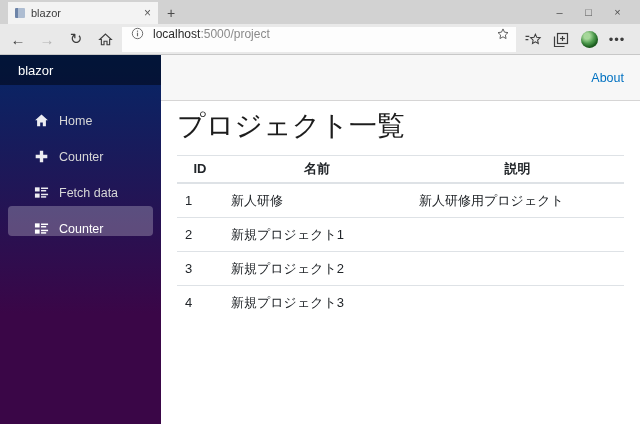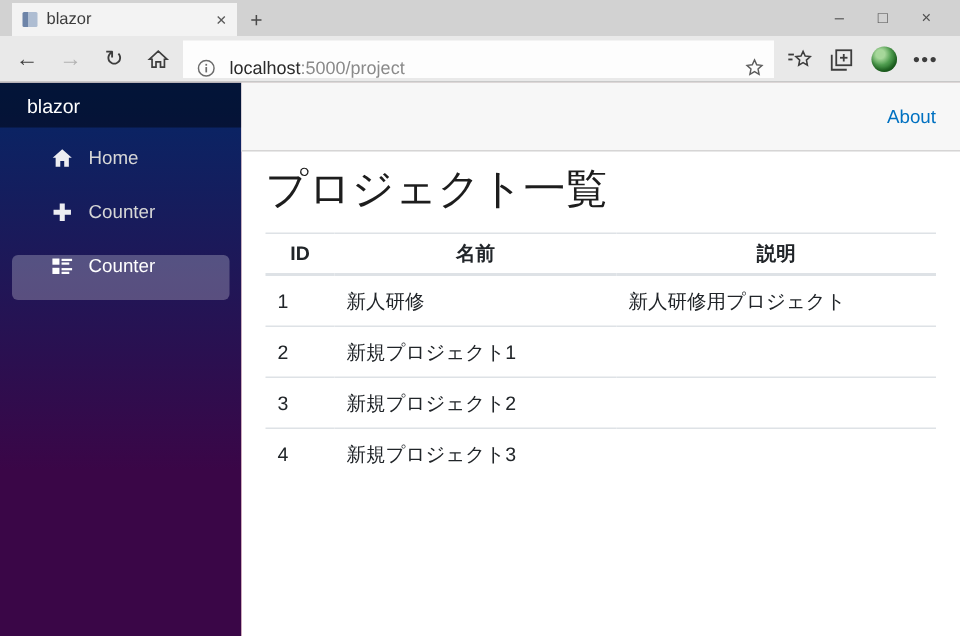--- a/index.html
+++ b/index.html
@@ -44,21 +44,21 @@
   }
   .nav-btn {
     width:28px; height:28px; margin-left:1px; display:flex; align-items:center; justify-content:center;
     color:#3d3d3d; font-size:15px;
   }
   .nav-btn:first-child { margin-left:4px; }
   .nav-btn.disabled { color:#b2b2b2; }
   .nav-btn svg { display:block; }
   .addressbar {
     position:absolute; left:122px; top:3px; width:394px; height:25px;
-    background:#fdfdfd; display:flex; align-items:flex-end; padding:0 6px 0 9px;
+    background:#fdfdfd; display:flex; align-items:flex-start; padding:0 6px 0 9px;
   }
   .url { margin-left:9px; font-size:12px; white-space:nowrap; }
   .url .host { color:#2b2b2b; }
   .url .rest { color:#8a8a8a; }
   .addr-star { margin-left:auto; color:#555; display:flex; }
   .toolbar-actions {
     position:absolute; left:519px; top:0; height:31px; display:flex; align-items:center;
   }
   .action-btn {
     width:28px; height:28px; display:flex; align-items:center; justify-content:center; color:#3d3d3d;
@@ -74,21 +74,21 @@
   .sidebar {
     width:161px; flex:0 0 161px;
     background-image:linear-gradient(180deg, #052767 0%, #3a0647 70%);
   }
   .brand {
     height:30px; background:rgba(0,0,0,0.45); color:#ffffff;
     font-size:13px; display:flex; align-items:center; padding:0 18px;
   }
   .side-nav { padding-top:13px; display:flex; flex-direction:column; gap:6px; }
   .side-item {
-    height:30px; margin:0 8px; border-radius:4px; display:flex; align-items:flex-start;
+    height:30px; margin:0 8px; border-radius:4px; display:flex; align-items:flex-end;
     gap:10px; padding:0 8px 0 26px; color:#d7d7d7; font-size:12.5px; text-decoration:none;
   }
   .side-item.active { background:rgba(255,255,255,0.25); color:#ffffff; }
   .side-item .ic { width:15px; height:15px; display:flex; flex:0 0 auto; }
   .side-item svg { display:block; }
   
   .main { flex:1; display:flex; flex-direction:column; background:#ffffff; min-width:0; }
   .top-row {
     height:46px; background:#f7f7f7; border-bottom:1px solid #d6d5d5;
     display:flex; align-items:center; justify-content:flex-end; padding:0 16px; flex:0 0 auto;
@@ -194,20 +194,35 @@
 
         <a class="side-item">
           <span class="ic">
             <svg width="15" height="15" viewBox="0 0 16 16">
                 <path d="M6.2 1.8 h3.6 v4.4 h4.4 v3.6 H9.8 v4.4 H6.2 V9.8 H1.8 V6.2 h4.4 Z" fill="#ffffff" opacity="0.92"></path>
               </svg>
           </span>
           <span>Counter</span>
         </a>
 
+        <a class="side-item">
+          <span class="ic">
+            <svg width="15" height="15" viewBox="0 0 16 16">
+                <g fill="#ffffff" opacity="0.92">
+                  <rect x="1" y="2.5" width="5" height="4.4"></rect>
+                  <rect x="7.5" y="2.7" width="7.5" height="1.6"></rect>
+                  <rect x="7.5" y="5.3" width="5.5" height="1.6"></rect>
+                  <rect x="1" y="9.1" width="5" height="4.4"></rect>
+                  <rect x="7.5" y="9.3" width="7.5" height="1.6"></rect>
+                  <rect x="7.5" y="11.9" width="5.5" height="1.6"></rect>
+                </g>
+              </svg>
+          </span>
+          <span>Fetch data</span>
+        </a>
 
         <a class="side-item active">
           <span class="ic">
             <svg width="15" height="15" viewBox="0 0 16 16">
                 <g fill="#ffffff">
                   <rect x="1" y="2.5" width="5" height="4.4"></rect>
                   <rect x="7.5" y="2.7" width="7.5" height="1.6"></rect>
                   <rect x="7.5" y="5.3" width="5.5" height="1.6"></rect>
                   <rect x="1" y="9.1" width="5" height="4.4"></rect>
                   <rect x="7.5" y="9.3" width="7.5" height="1.6"></rect>

